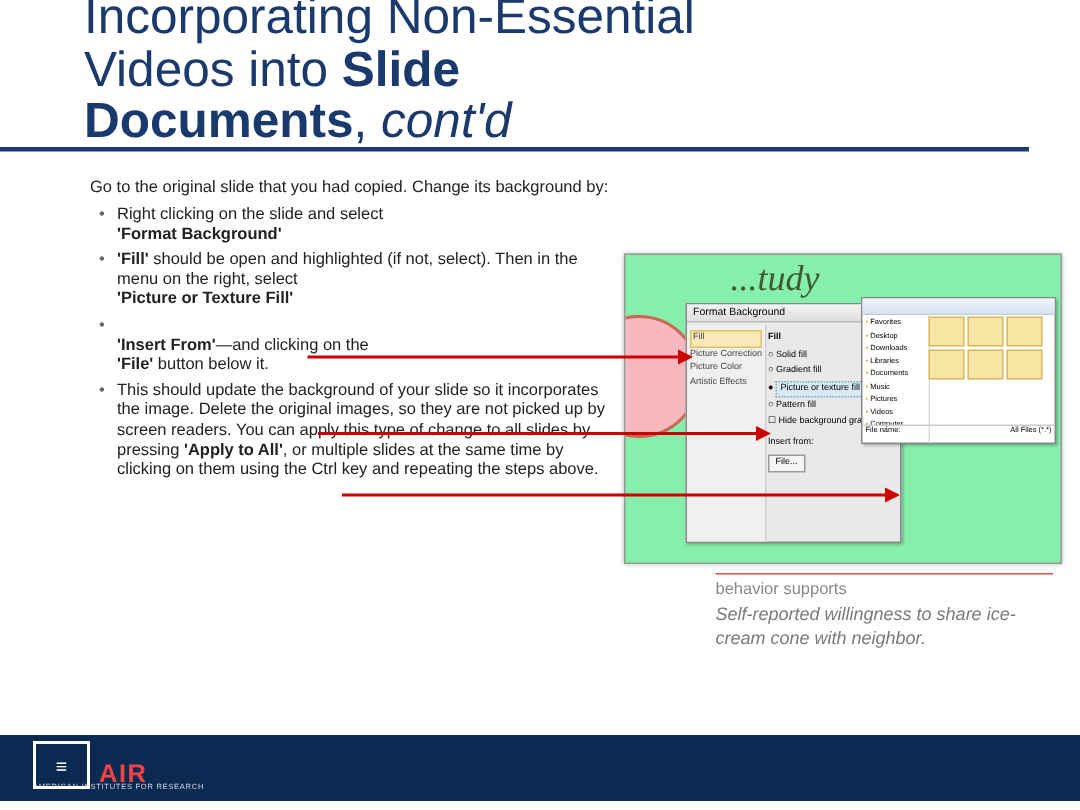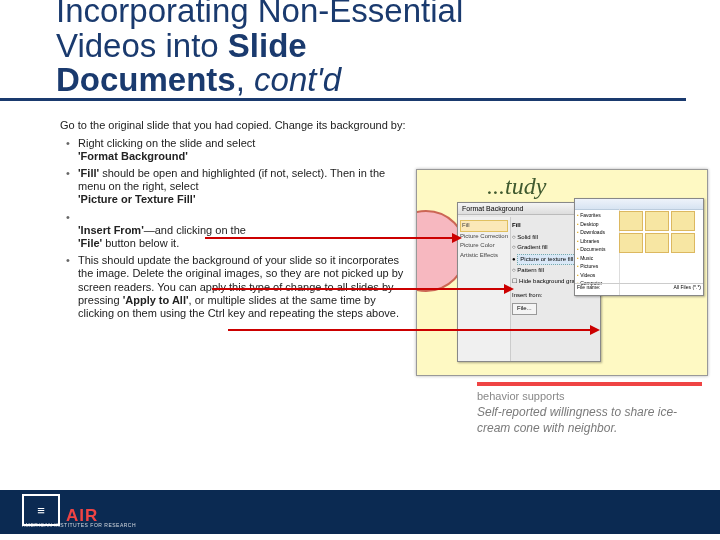--- a/index.html
+++ b/index.html
@@ -10,42 +10,42 @@
 .body{padding:18px 0 0 44px;font-size:11px;color:#222;width:372px}
 .step-h{font-weight:700;font-size:13px;margin:6px 0 4px 0;position:relative}
 .step-h::before{content:"§";position:absolute;left:-14px;color:#555}
 .intro{margin:0 0 3px 16px;line-height:1.25}
 ul.sub{list-style:none;padding:0 0 0 30px;margin:4px}
 ul.sub li{position:relative;margin-bottom:4px;line-height:1.2;padding-right:4px}
 ul.sub li::before{content:"•";position:absolute;left:-12px;color:#666}
 .b{font-weight:700}
 .arrow{position:absolute;height:2px;background:#c00;z-index:5}
 .arrow::after{content:"";position:absolute;right:-2px;top:-4px;border-left:10px solid #c00;border-top:5px solid transparent;border-bottom:5px solid transparent}
-.figure{position:absolute;right:12px;top:175px;width:290px;height:205px;background:#fef9c3;border:1px solid #999;box-shadow:0 0 3px rgba(0,0,0,.3);overflow:hidden;z-index:1}
+.figure{position:absolute;right:12px;top:175px;width:290px;height:205px;background:#86efac;border:1px solid #999;box-shadow:0 0 3px rgba(0,0,0,.3);overflow:hidden;z-index:1}
 .figure .pink{position:absolute;left:-32px;top:40px;width:78px;height:78px;border-radius:50%;background:#f7b8c0;border:2px solid #c65}
 .figure .study{position:absolute;left:70px;top:3px;font-family:"Comic Sans MS",cursive;font-style:italic;font-size:24px;color:#405a2f}
 .dialog{position:absolute;left:40px;top:32px;width:142px;height:158px;background:#e9e9e9;border:1px solid #888;font-size:6px;box-shadow:1px 1px 2px rgba(0,0,0,.3)}
 .dialog .dtitle{background:linear-gradient(#f4f4f4,#ddd);padding:2px 4px;font-size:7px;border-bottom:1px solid #bbb}
 .dialog .side{position:absolute;left:0;top:14px;width:48px;bottom:0;background:#f0f0f0;border-right:1px solid #ccc;padding:3px 2px;line-height:1.6}
 .dialog .side div{color:#444;white-space:nowrap;overflow:hidden}
 .dialog .side .sel{background:#fbe8b8;border:1px solid #e0c060;padding:0 1px}
 .dialog .content{position:absolute;left:52px;top:16px;right:3px;padding:2px;font-size:6px;line-height:1.6}
 .dialog .content .hd{font-weight:700;margin-bottom:2px}
 .dialog .content .opt{margin-bottom:1px}
 .dialog .content .sel2{background:#d9e8f7;border:1px dotted #7aa;display:inline-block;padding:0 2px}
 .dialog .filebtn{display:inline-block;border:1px solid #999;background:#f4f4f4;padding:0 4px;margin-top:3px;font-size:6px}
 .explorer{position:absolute;right:3px;top:28px;width:128px;height:96px;background:#fff;border:1px solid #888;font-size:5px;box-shadow:1px 1px 2px rgba(0,0,0,.3)}
 .explorer .bar{background:linear-gradient(#eef3fa,#d7e4f2);height:10px;border-bottom:1px solid #bcd}
 .explorer .nav{position:absolute;left:0;top:10px;width:40px;bottom:0;border-right:1px solid #ddd;padding:2px;line-height:1.7}
 .explorer .nav div::before{content:"▪ ";color:#e0b030}
 .explorer .files{position:absolute;left:42px;top:10px;right:0;bottom:12px;padding:2px;display:flex;flex-wrap:wrap;gap:2px;align-content:flex-start}
 .explorer .files .f{width:22px;height:18px;background:#f7e6a3;border:1px solid #dcb860}
 .explorer .foot{position:absolute;bottom:0;left:0;right:0;height:11px;border-top:1px solid #ccc;font-size:5px;padding:0 2px;display:flex;justify-content:space-between}
 .caption{position:absolute;right:18px;top:388px;width:225px;font-size:12px;font-style:italic;color:#7a7a7a;line-height:1.3}
-.caption .hd{font-style:normal;font-weight:400;color:#888;font-size:11px;border-top:4px solid #ef4444;padding-top:3px;margin-bottom:2px}
+.caption .hd{font-style:normal;font-weight:400;color:#888;font-size:11px;border-top:1px solid #ef4444;padding-top:3px;margin-bottom:2px}
 .footer{position:absolute;left:0;right:0;bottom:0;height:44px;background:#0b2a52}
 .logo{position:absolute;left:22px;bottom:8px;display:flex;align-items:flex-end;gap:6px}
 .logo .box{width:34px;height:28px;border:2px solid #fff;color:#fff;font-weight:700;font-size:13px;display:flex;align-items:center;justify-content:center}
 .logo .txt{color:#ef4444;font-size:17px;font-weight:700;letter-spacing:1px}
 .logo .sub{position:absolute;left:0;bottom:-4px;color:#fff;font-size:5px;letter-spacing:.5px;opacity:.8;white-space:nowrap}
 </style>
 </head>
 <body>
 
 <div class="slide">

